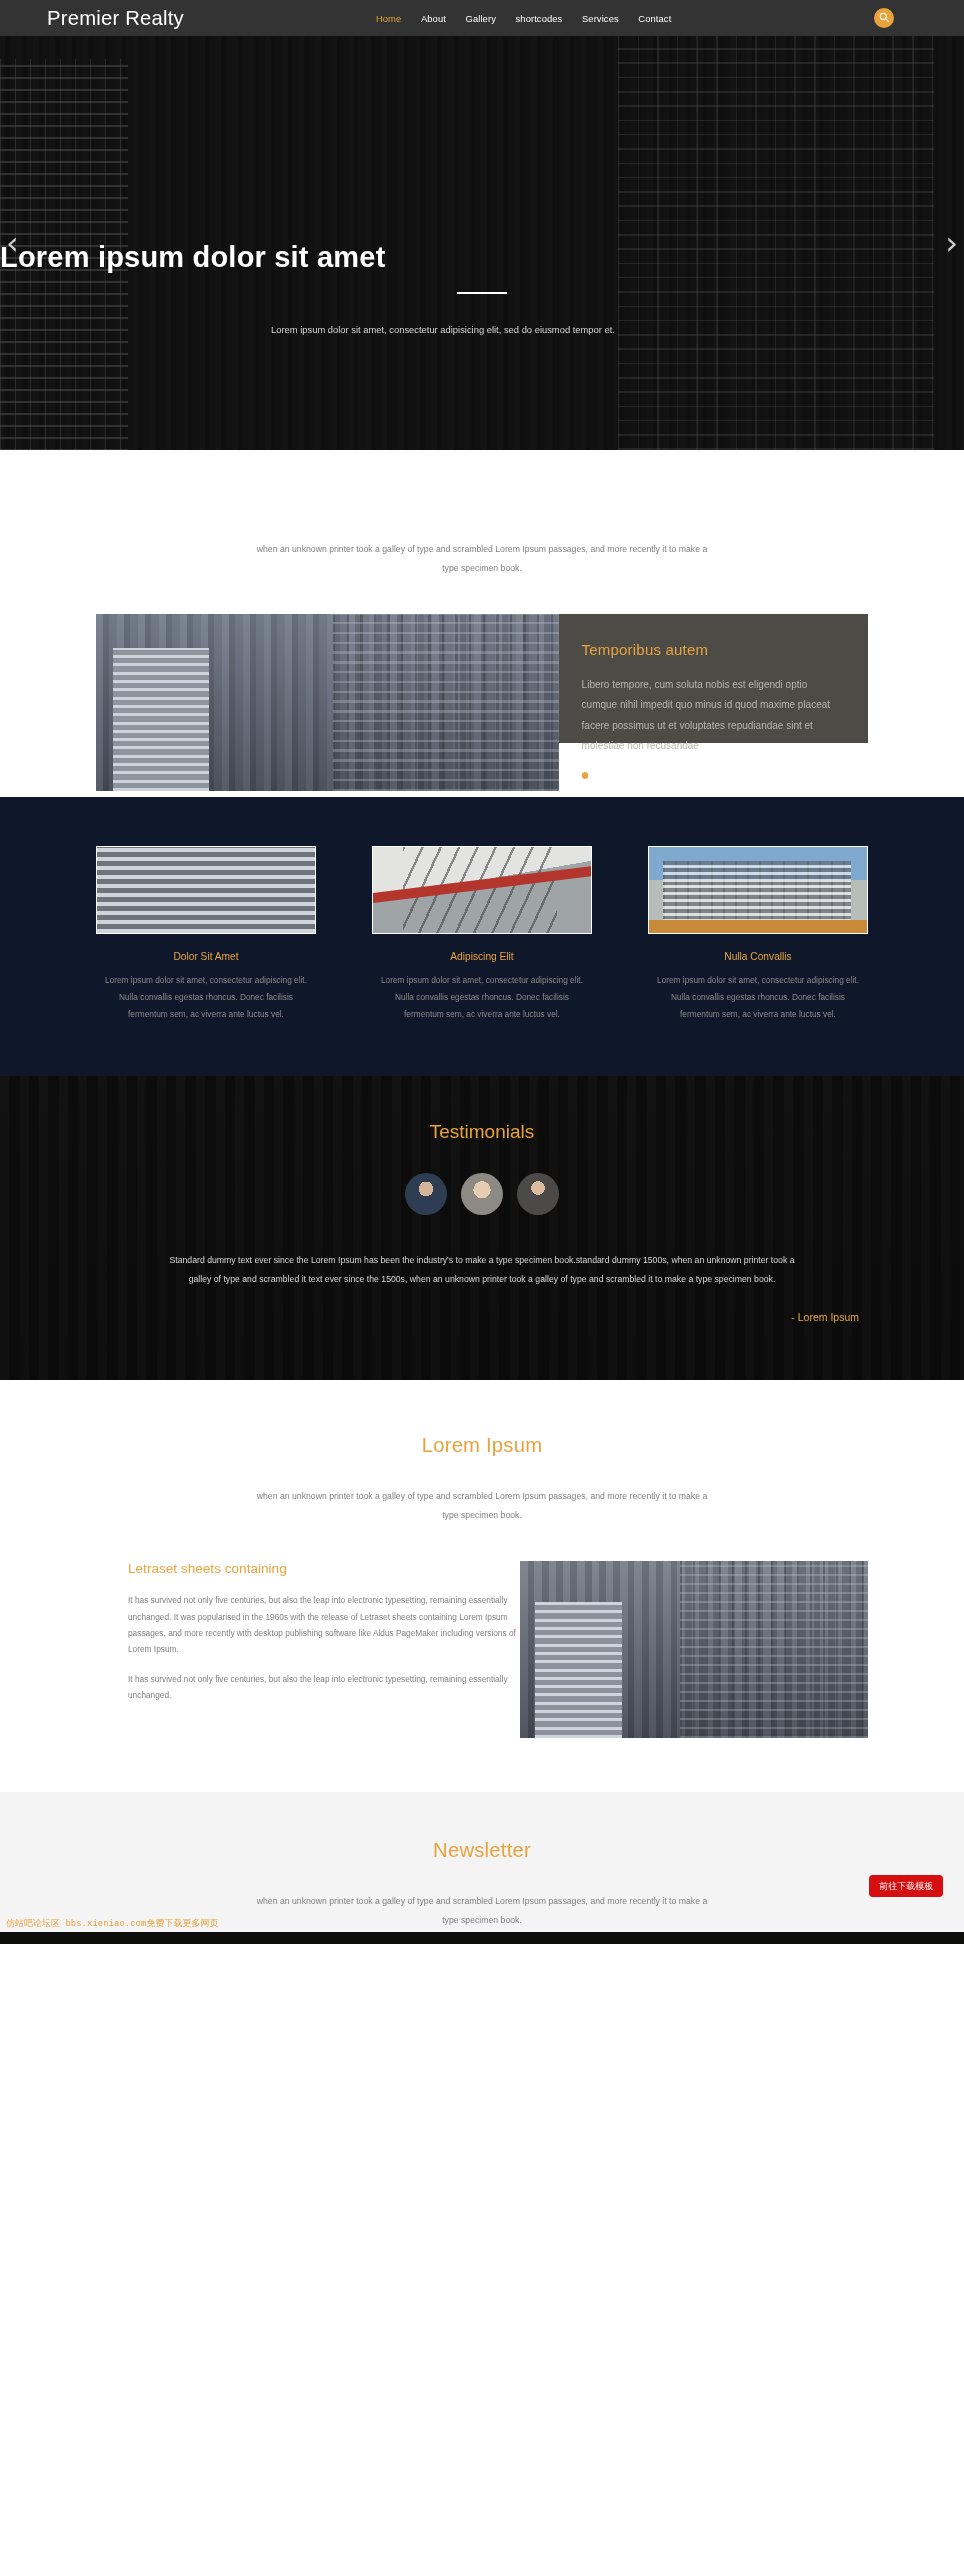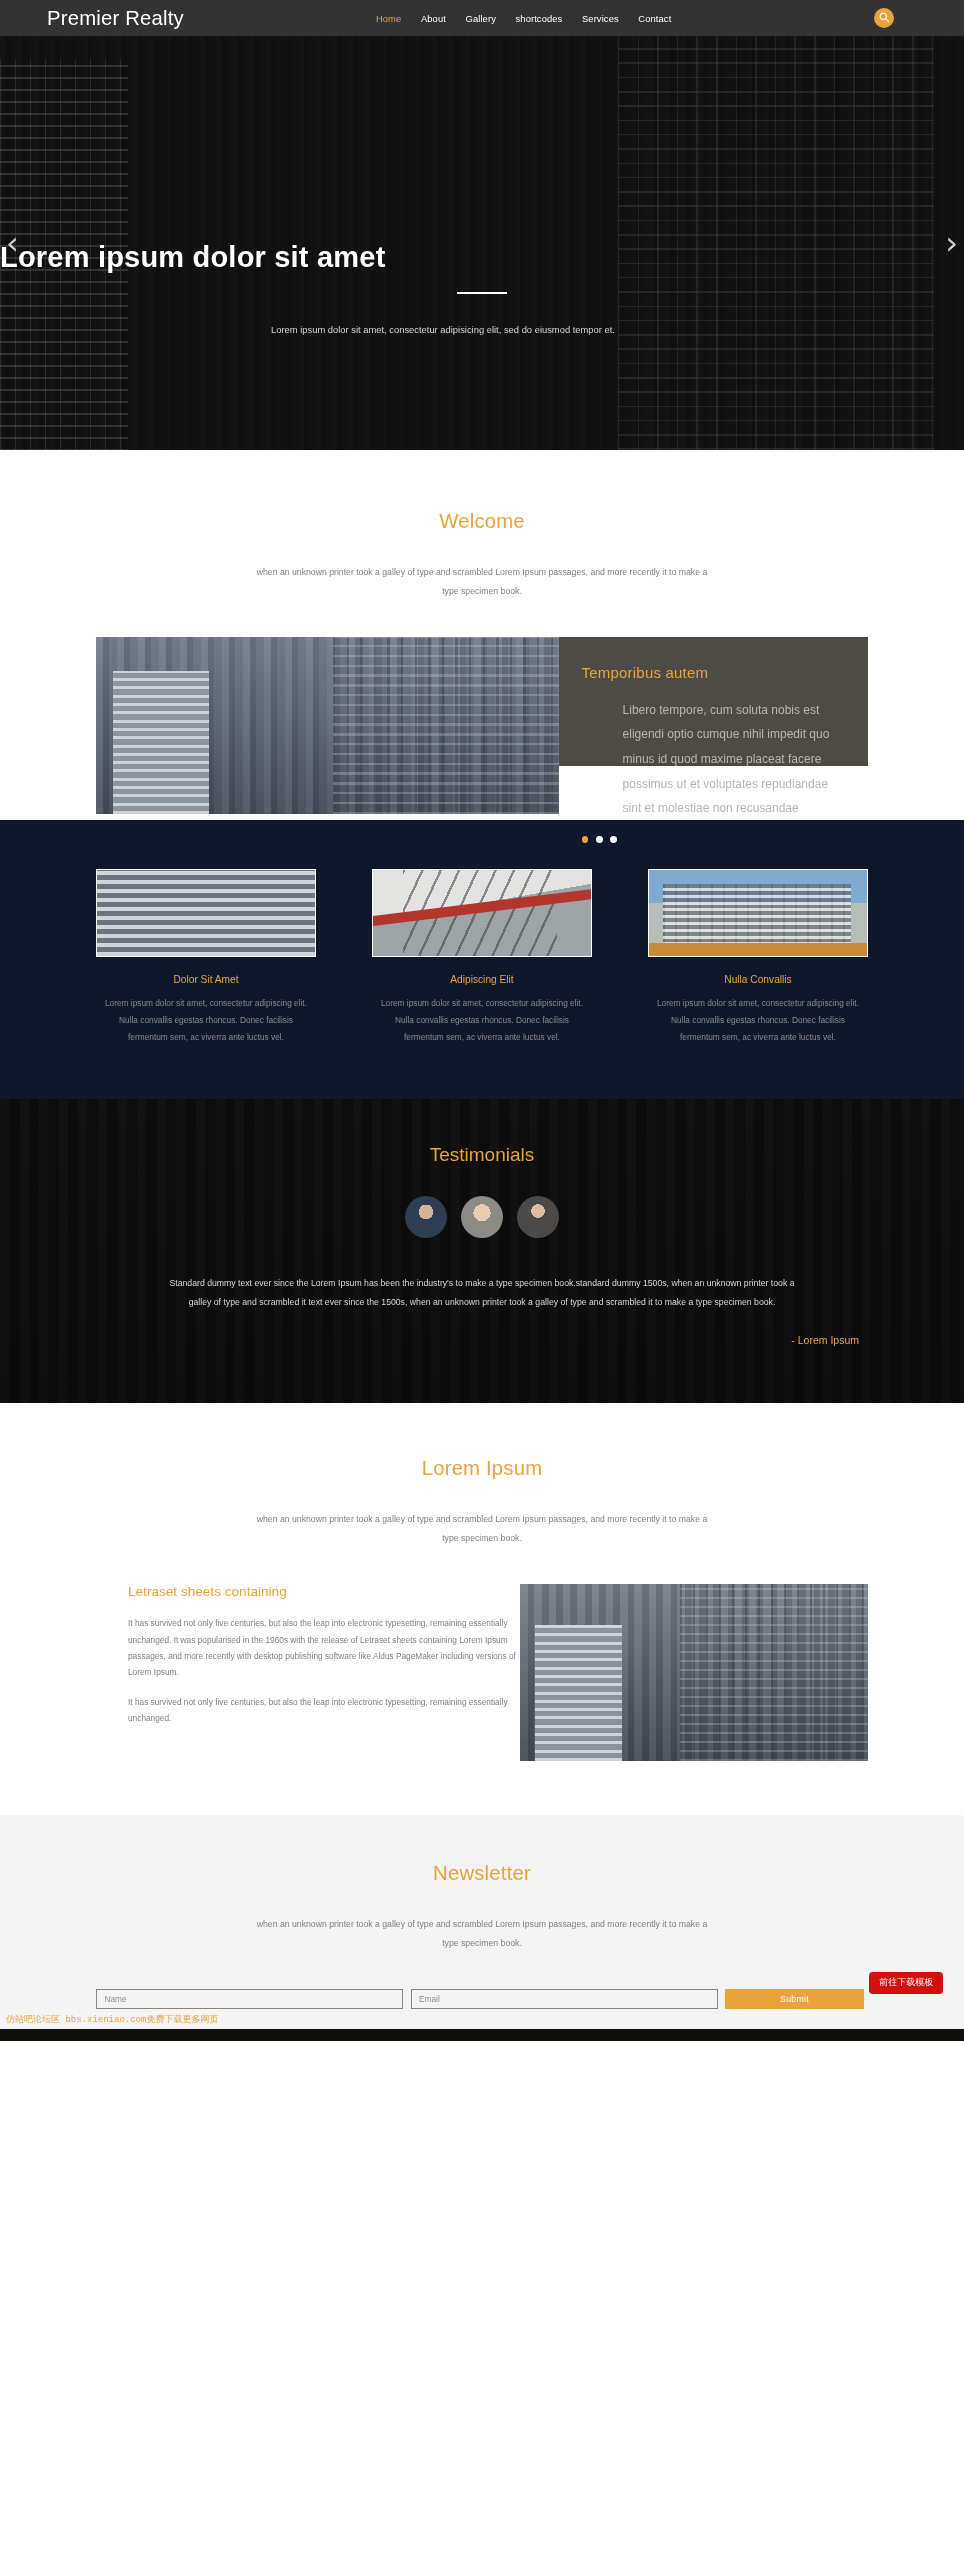--- a/index.html
+++ b/index.html
@@ -183,23 +183,22 @@
   }
   .panel-title {
     color: #e8a33d;
     font-size: 15px;
     font-weight: normal;
     letter-spacing: 0.2px;
   }
   .panel-text {
     margin-top: 16.6px;
     color: #b9b6b1;
-    font-size: 12px;
+    font-size: 10px;
     line-height: 2.05;
-    margin-left: 41px;
   }
   .dots { margin-top: 15px; display: flex; gap: 7.5px; }
   .dot { width: 6.8px; height: 6.8px; border-radius: 50%; background:#ffffff; cursor:pointer; }
   .dot.active { background: #e8a33d; }
 
   
   .cards-wrap { background: #0f172a; padding: 49px 0 53px; }
   .cards {
     width: 772px; margin: 0 auto;
     display: flex; justify-content: space-between;
@@ -445,21 +444,20 @@
   <button class="slider-arrow prev">‹</button>
   <button class="slider-arrow next">›</button>
   <div class="hero-inner">
     <h1 class="hero-title">Lorem ipsum dolor sit amet</h1>
     <div class="hero-rule"></div>
     <p class="hero-sub">Lorem ipsum dolor sit amet, consectetur adipisicing elit, sed do eiusmod tempor et.</p>
   </div>
 </section>
 
 <section class="welcome">
-  <h2 class="sec-title">Welcome</h2>
   <p class="sec-lead">when an unknown printer took a galley of type and scrambled Lorem Ipsum passages, and more recently it to make a type specimen book.</p>
 </section>
 
 <div class="panel-wrap">
   <div class="panel">
     <div class="panel-img"></div>
     <div class="panel-body">
       <h3 class="panel-title">Temporibus autem</h3>
       <p class="panel-text">Libero tempore, cum soluta nobis est eligendi optio cumque nihil impedit quo minus id quod maxime placeat facere possimus ut et voluptates repudiandae sint et molestiae non recusandae</p>
       <div class="dots">
@@ -511,22 +509,17 @@
       <p class="l-p">It has survived not only five centuries, but also the leap into electronic typesetting, remaining essentially unchanged. It was popularised in the 1960s with the release of Letraset sheets containing Lorem Ipsum passages, and more recently with desktop publishing software like Aldus PageMaker including versions of Lorem Ipsum.</p>
       <p class="l-p">It has survived not only five centuries, but also the leap into electronic typesetting, remaining essentially unchanged.</p>
     </div>
     <div class="letraset-img"></div>
   </div>
 </section>
 
 <section class="newsletter">
   <h2 class="sec-title">Newsletter</h2>
   <p class="sec-lead">when an unknown printer took a galley of type and scrambled Lorem Ipsum passages, and more recently it to make a type specimen book.</p>
-  <form class="nl-form">
-    <input id="nl-name" class="nl-input" type="text" placeholder="Name" style="">
-    <input id="nl-email" class="nl-input" type="text" placeholder="Email" style="">
-    <button class="nl-submit" type="submit">Submit</button>
-  </form>
   <div class="download-badge">前往下载模板</div>
   <div class="watermark">仿站吧论坛区 bbs.xieniao.com免费下载更多网页</div>
 </section>
 <div class="footer-strip"></div>
 
 
 </body></html>

